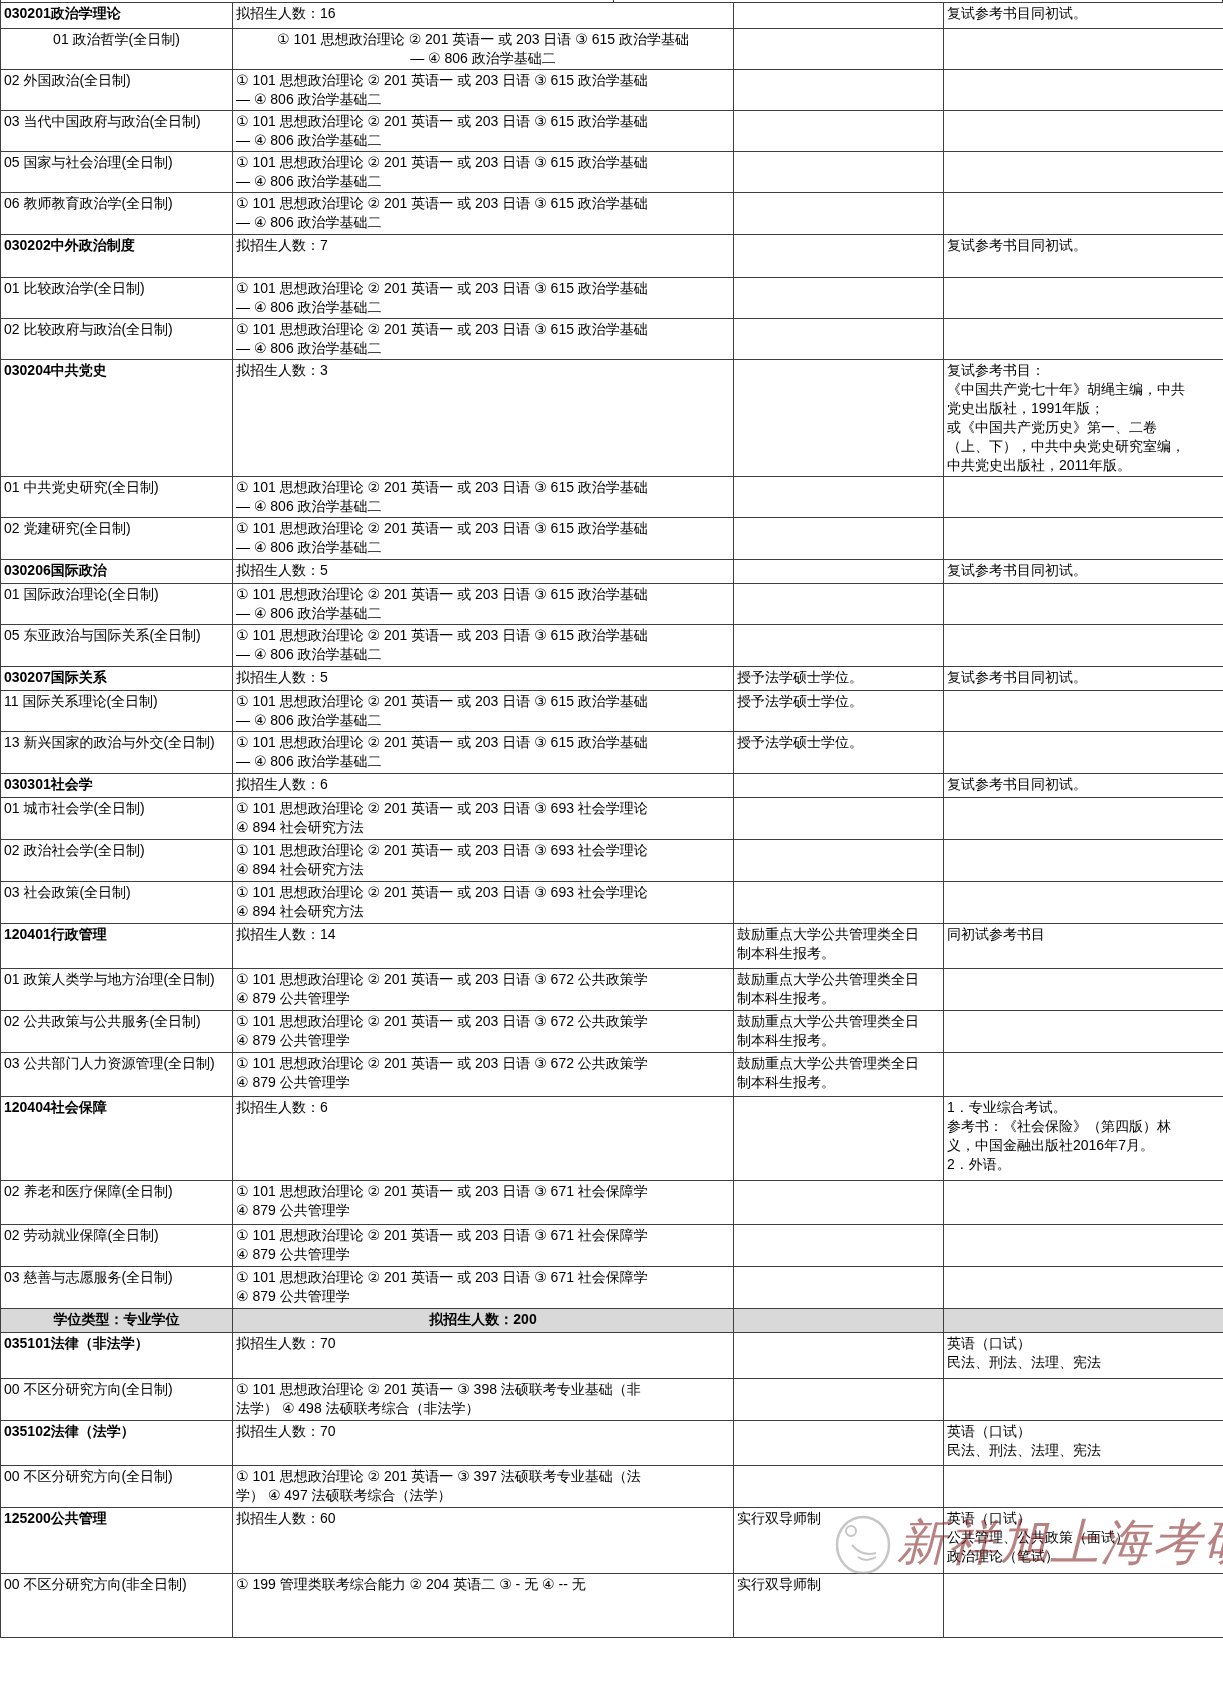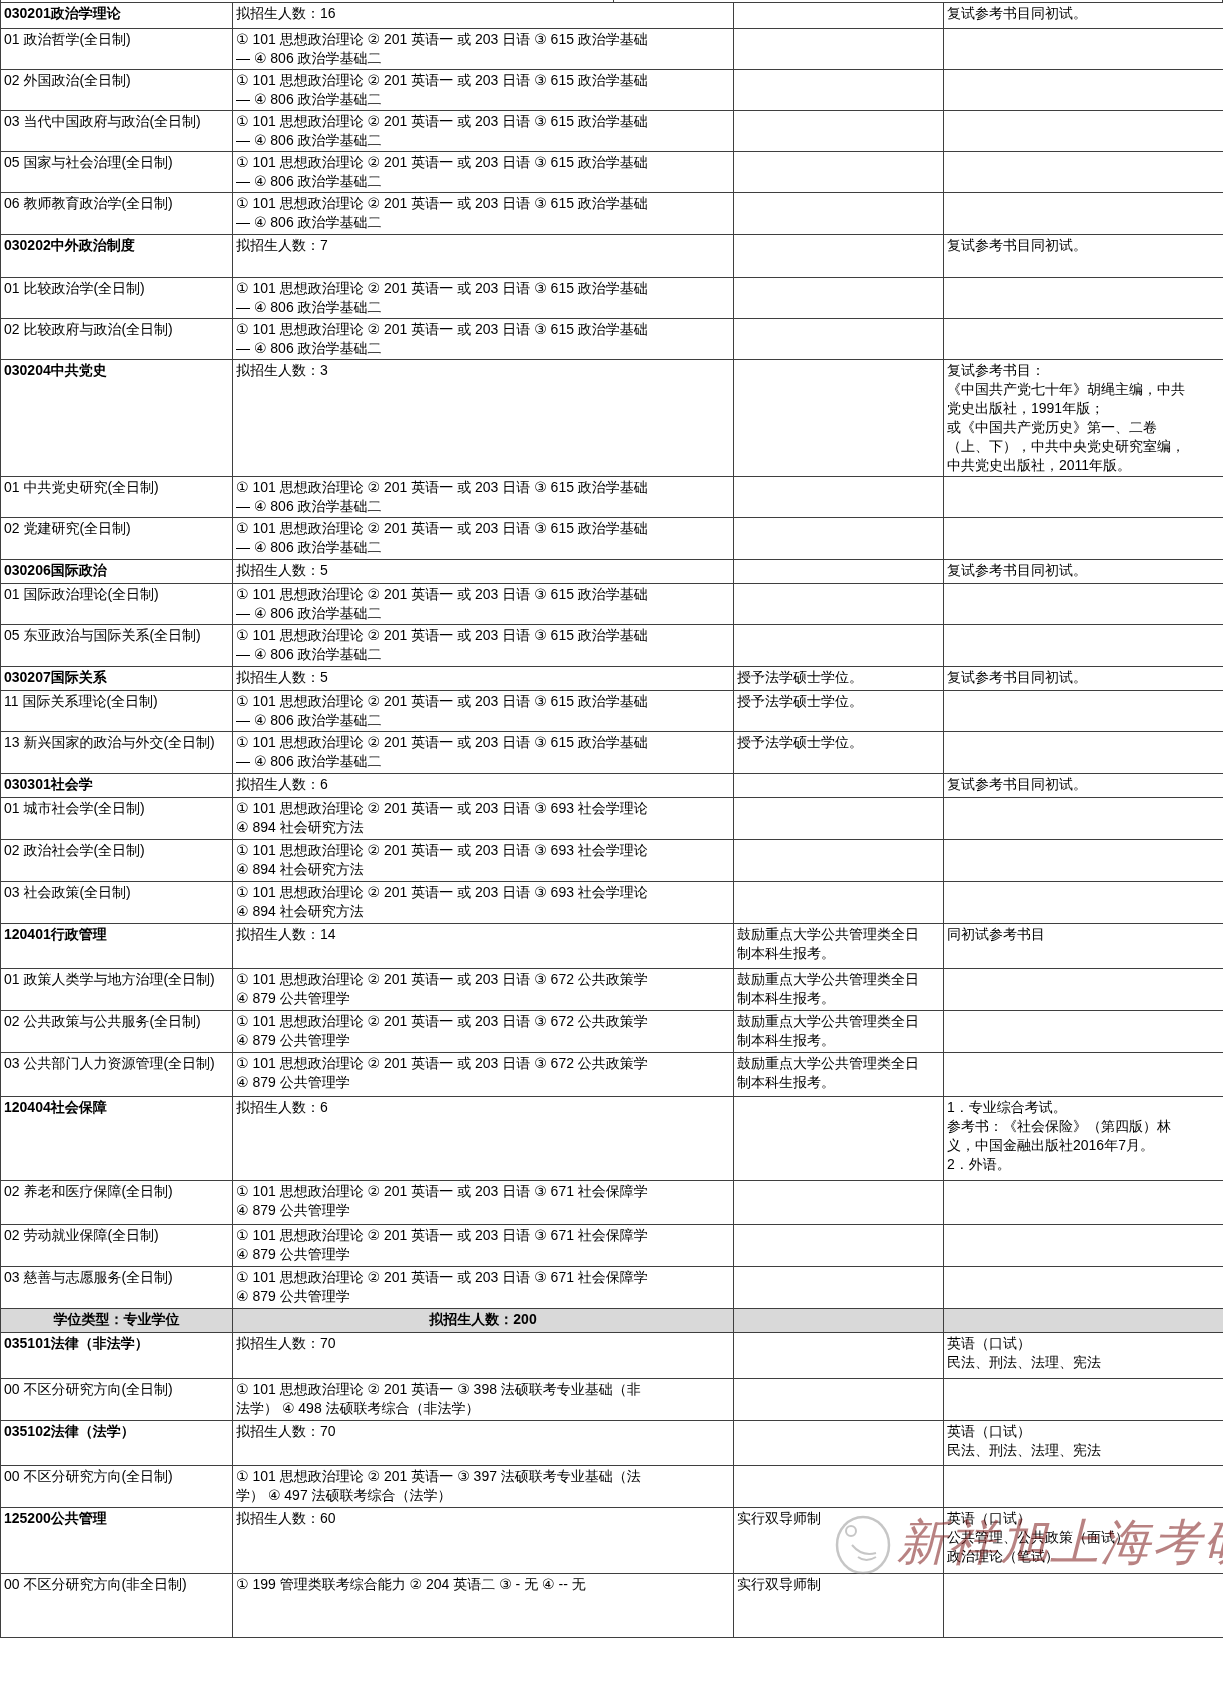--- a/index.html
+++ b/index.html
@@ -51,21 +51,21 @@
       <col style="width:210px">
       <col style="width:280px">
     </colgroup>
     <tbody id="tbody">
         <tr class="ph" style="height: 26px; margin-left: 24px;">
           <td>030201政治学理论</td>
           <td>拟招生人数：16</td>
           <td></td>
           <td>复试参考书目同初试。</td>
         </tr>
-        <tr class="dir" style="height: 40px;">
+        <tr class="dir" style="height: 40px; text-align: center;">
           <td>01 政治哲学(全日制)</td>
           <td>① 101 思想政治理论 ② 201 英语一 或 203 日语 ③ 615 政治学基础
 — ④ 806 政治学基础二</td>
           <td></td>
           <td></td>
         </tr>
         <tr class="dir" style="height: 40px;">
           <td>02 外国政治(全日制)</td>
           <td>① 101 思想政治理论 ② 201 英语一 或 203 日语 ③ 615 政治学基础
 — ④ 806 政治学基础二</td>

